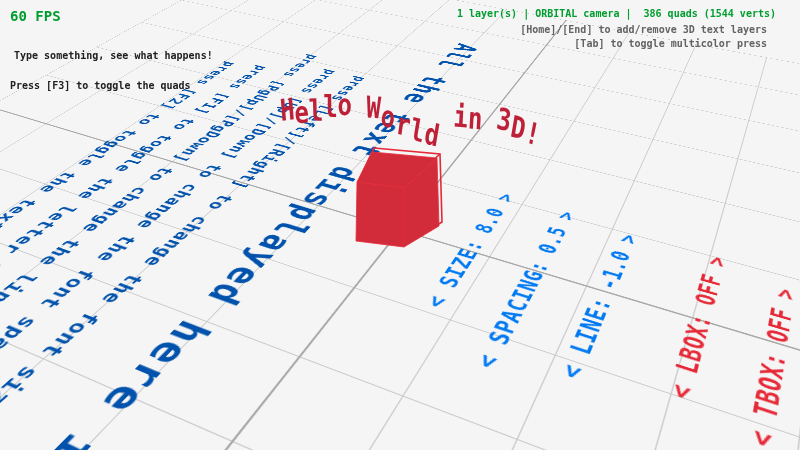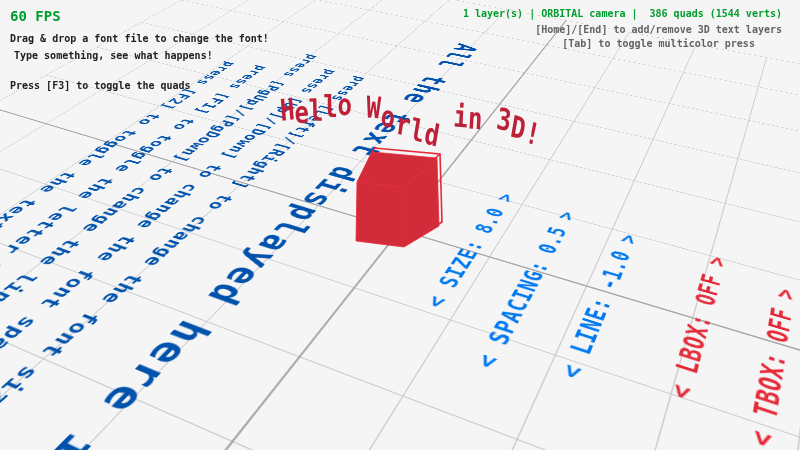--- a/index.html
+++ b/index.html
@@ -38,22 +38,22 @@
 
   
   .cube-svg{position:absolute;left:0;top:0;}
 
   
   .hud{position:absolute;font-size:10px;font-weight:bold;white-space:pre;letter-spacing:0;}
   .fps{left:10px;top:8px;font-size:14px;color:#009e2f;}
   .tip1{left:10px;top:33px;color:#202020;}
   .tip2{left:14px;top:50px;color:#202020;}
   .tip3{left:10px;top:80px;color:#202020;}
-  .status{right:18px;top:8px;font-size:10px;color:#009e2f;text-align:right;}
-  .rhelp{right:18px;top:23px;color:#636363;text-align:center;line-height:14px;}
+  .status{right:24px;top:8px;font-size:10px;color:#009e2f;text-align:right;}
+  .rhelp{right:33px;top:23px;color:#636363;text-align:right;line-height:14px;}
   .rhelp div{height:14px;}
 </style>
 </head>
 <body>
 
 <div class="app">
 
   <div class="scene3d">
     <div class="ground">
       <div class="gtext ground-title">All the text displayed here is in 3D</div>
@@ -85,19 +85,18 @@
     </g>
 
     <g id="cube-fill" stroke-width="0.8" fill="#d22c3a" stroke="#e62937">
       <polygon id="face-top" points="372,152 437,158 404,188 357,182"></polygon>
       <polygon id="face-left" points="357,182 404,188 404,247 356,241"></polygon>
       <polygon id="face-right" points="404,188 437,158 439,226 404,247"></polygon>
     </g>
   </svg>
 
   <div class="hud fps">60 FPS</div>
-  <div class="hud tip1">Drag &amp; drop a font file to change the font!</div>
   <div class="hud tip2">Type something, see what happens!</div>
   <div class="hud tip3">Press [F3] to toggle the quads</div>
   <div class="hud status">1 layer(s) | ORBITAL camera |  386 quads (1544 verts)</div>
   <div class="hud rhelp" id="right-help"><div>[Home]/[End] to add/remove 3D text layers</div><div>[Tab] to toggle multicolor press</div></div>
 
 </div>
 
 </body></html>

